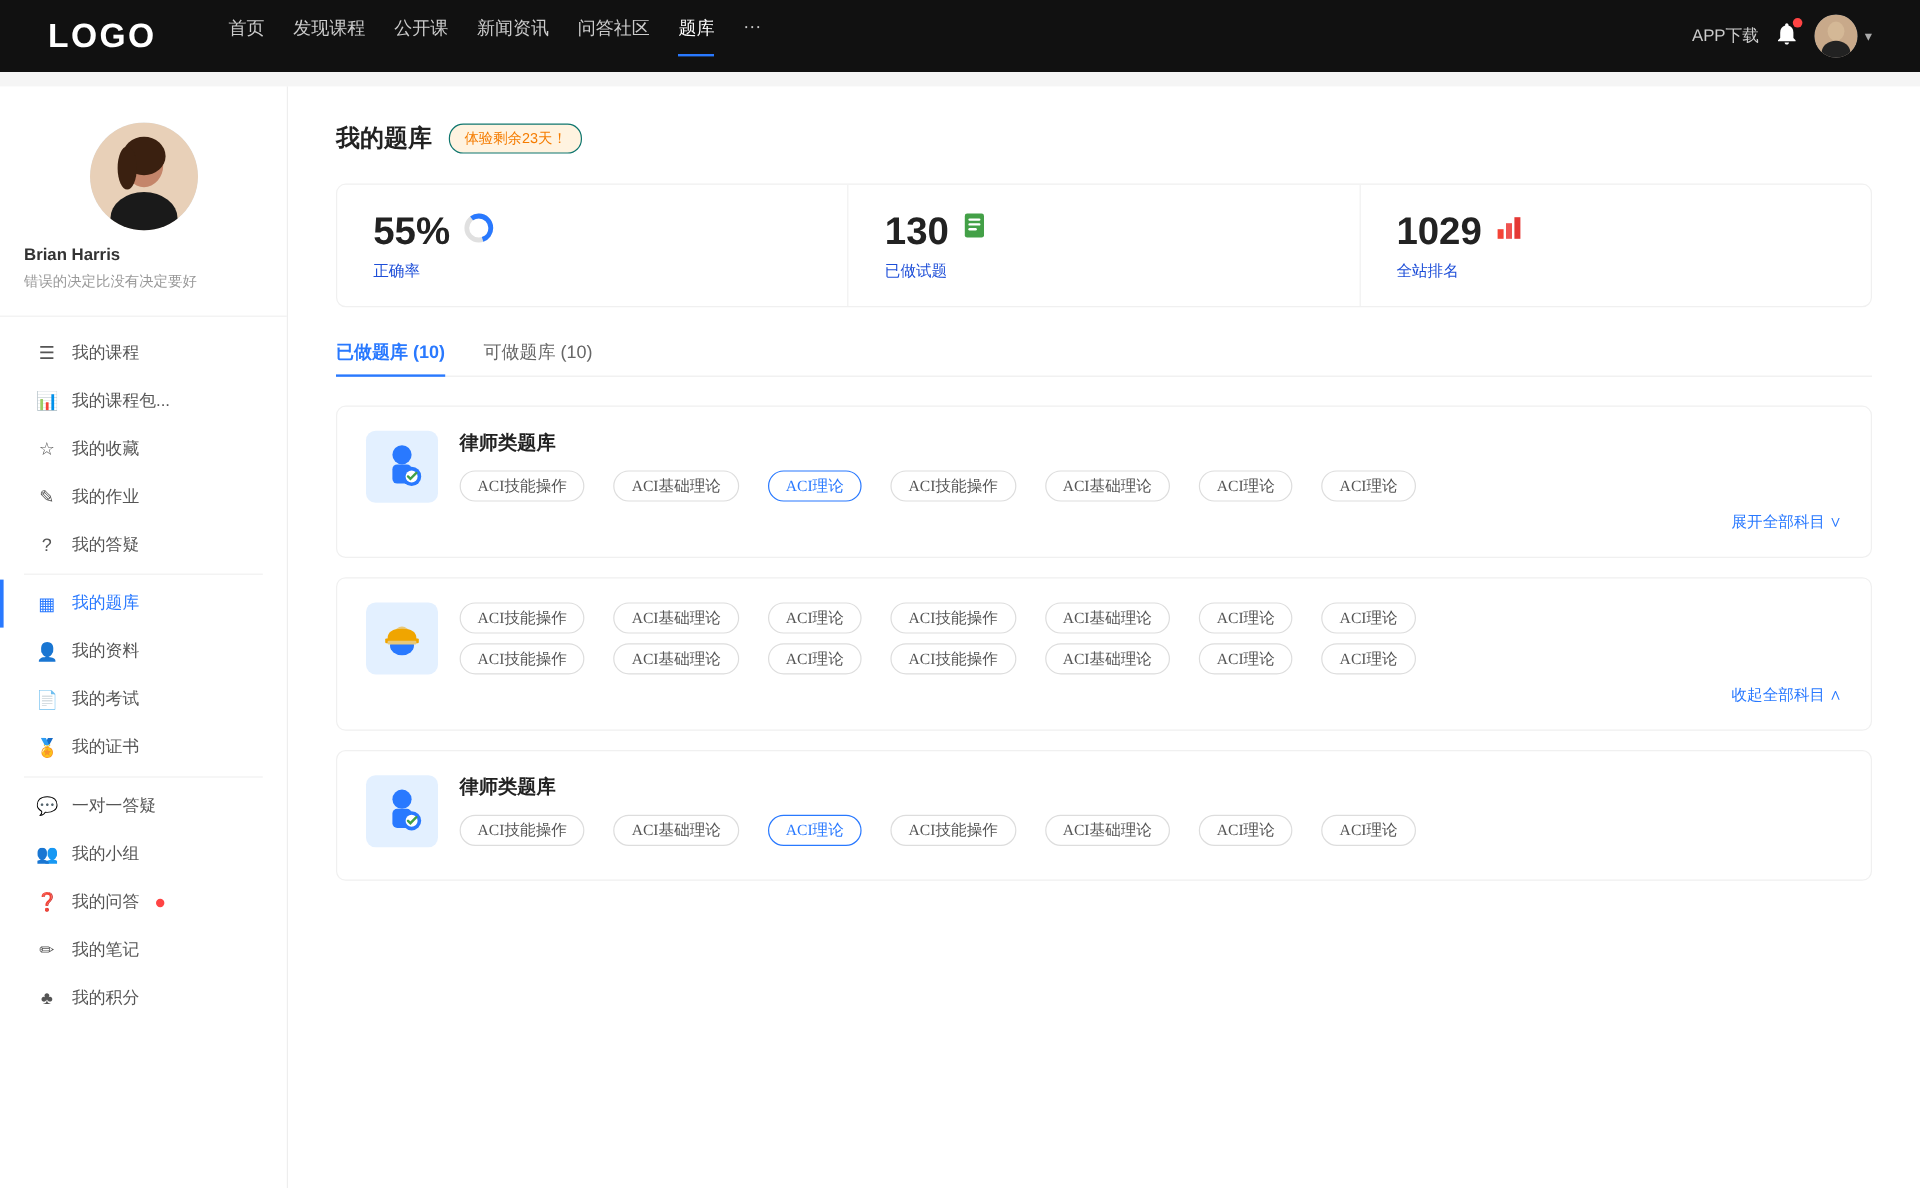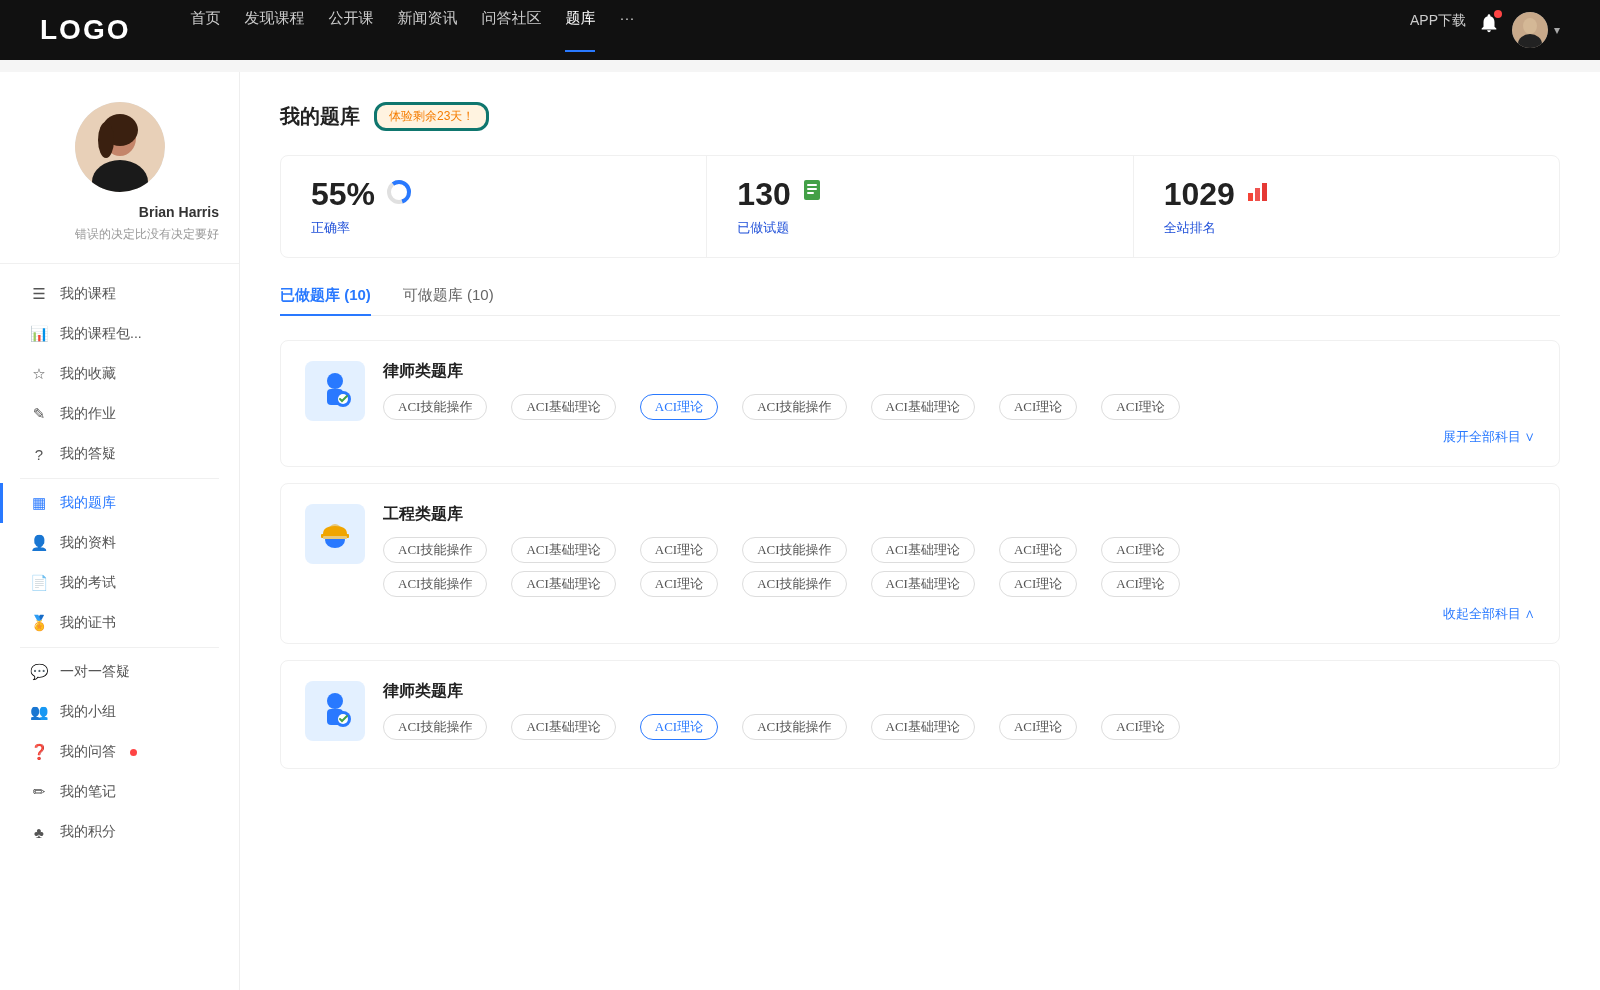--- a/index.html
+++ b/index.html
@@ -30,24 +30,25 @@
     }
     .navbar-nav a {
       color: #ccc;
       text-decoration: none;
       font-size: 15px;
       cursor: pointer;
     }
     .navbar-nav a.active {
       color: #fff;
       border-bottom: 2px solid #2979ff;
-      padding-bottom: 22px;
+      padding-bottom: 12px;
     }
     .navbar-right {
       display: flex;
+      align-items: center;
       gap: 12px;
       color: #fff;
     }
     .navbar-right .app-btn { font-size: 14px; color: #ccc; cursor: pointer; }
     .bell-icon { position: relative; cursor: pointer; }
     .bell-icon svg { width: 22px; height: 22px; fill: #fff; }
     .bell-dot { position: absolute; top: -2px; right: -2px; width: 8px; height: 8px; background: #f44; border-radius: 50%; }
     .avatar-wrap { display: flex; align-items: center; gap: 6px; cursor: pointer; }
     .avatar-placeholder { width: 36px; height: 36px; border-radius: 50%; background: #888; overflow: hidden; }
     .chevron { color: #aaa; font-size: 12px; }
@@ -61,21 +62,21 @@
 
     
     .sidebar {
       width: 240px;
       background: #fff;
       border-right: 1px solid #eee;
       padding: 30px 0 20px;
       flex-shrink: 0;
     }
     .sidebar-profile {
-      text-align: right;
+      text-align: left;
       padding: 0 20px 20px;
       border-bottom: 1px solid #f0f0f0;
     }
     .sidebar-avatar {
       width: 90px; height: 90px;
       border-radius: 50%;
       background: #e0e0e0;
       margin: 0 auto 12px;
       overflow: hidden;
       display: flex; align-items: center; justify-content: center;
@@ -134,21 +135,21 @@
       margin-bottom: 24px;
     }
     .page-title {
       font-size: 20px;
       font-weight: 600;
       color: #222;
     }
     .trial-badge {
       background: #fff3e0;
       color: #f57c00;
-      border: 3px solid #0f766e;
+      border: 1px solid #0f766e;
       border-radius: 12px;
       padding: 3px 12px;
       font-size: 12px;
     }
 
     
     .stats-row {
       display: flex;
       gap: 0;
       margin-bottom: 28px;
@@ -472,21 +473,20 @@
             <div class="qbank-icon-wrap">
               <svg class="engineer-icon" viewBox="0 0 44 44">
   <ellipse cx="22" cy="28" rx="10" ry="8" fill="#2979ff"></ellipse>
   <circle cx="22" cy="18" r="6" fill="#e8c87a"></circle>
   <path d="M10 22 Q10 14 22 14 Q34 14 34 22 L34 24 L10 24 Z" fill="#f0a500"></path>
   <rect x="8" y="22" width="28" height="4" rx="1" fill="#f0a500"></rect>
   <rect x="10" y="24" width="24" height="3" rx="1" fill="#e8c87a"></rect>
 </svg>
             </div>
             <div class="qbank-body">
-              <div class="qbank-title">工程类题库</div>
               <div class="qbank-tags">
                 <span class="tag">ACI技能操作</span>
                 <span class="tag">ACI基础理论</span>
                 <span class="tag">ACI理论</span>
                 <span class="tag">ACI技能操作</span>
                 <span class="tag">ACI基础理论</span>
                 <span class="tag">ACI理论</span>
                 <span class="tag">ACI理论</span>
               </div>
               <div class="qbank-tags">

